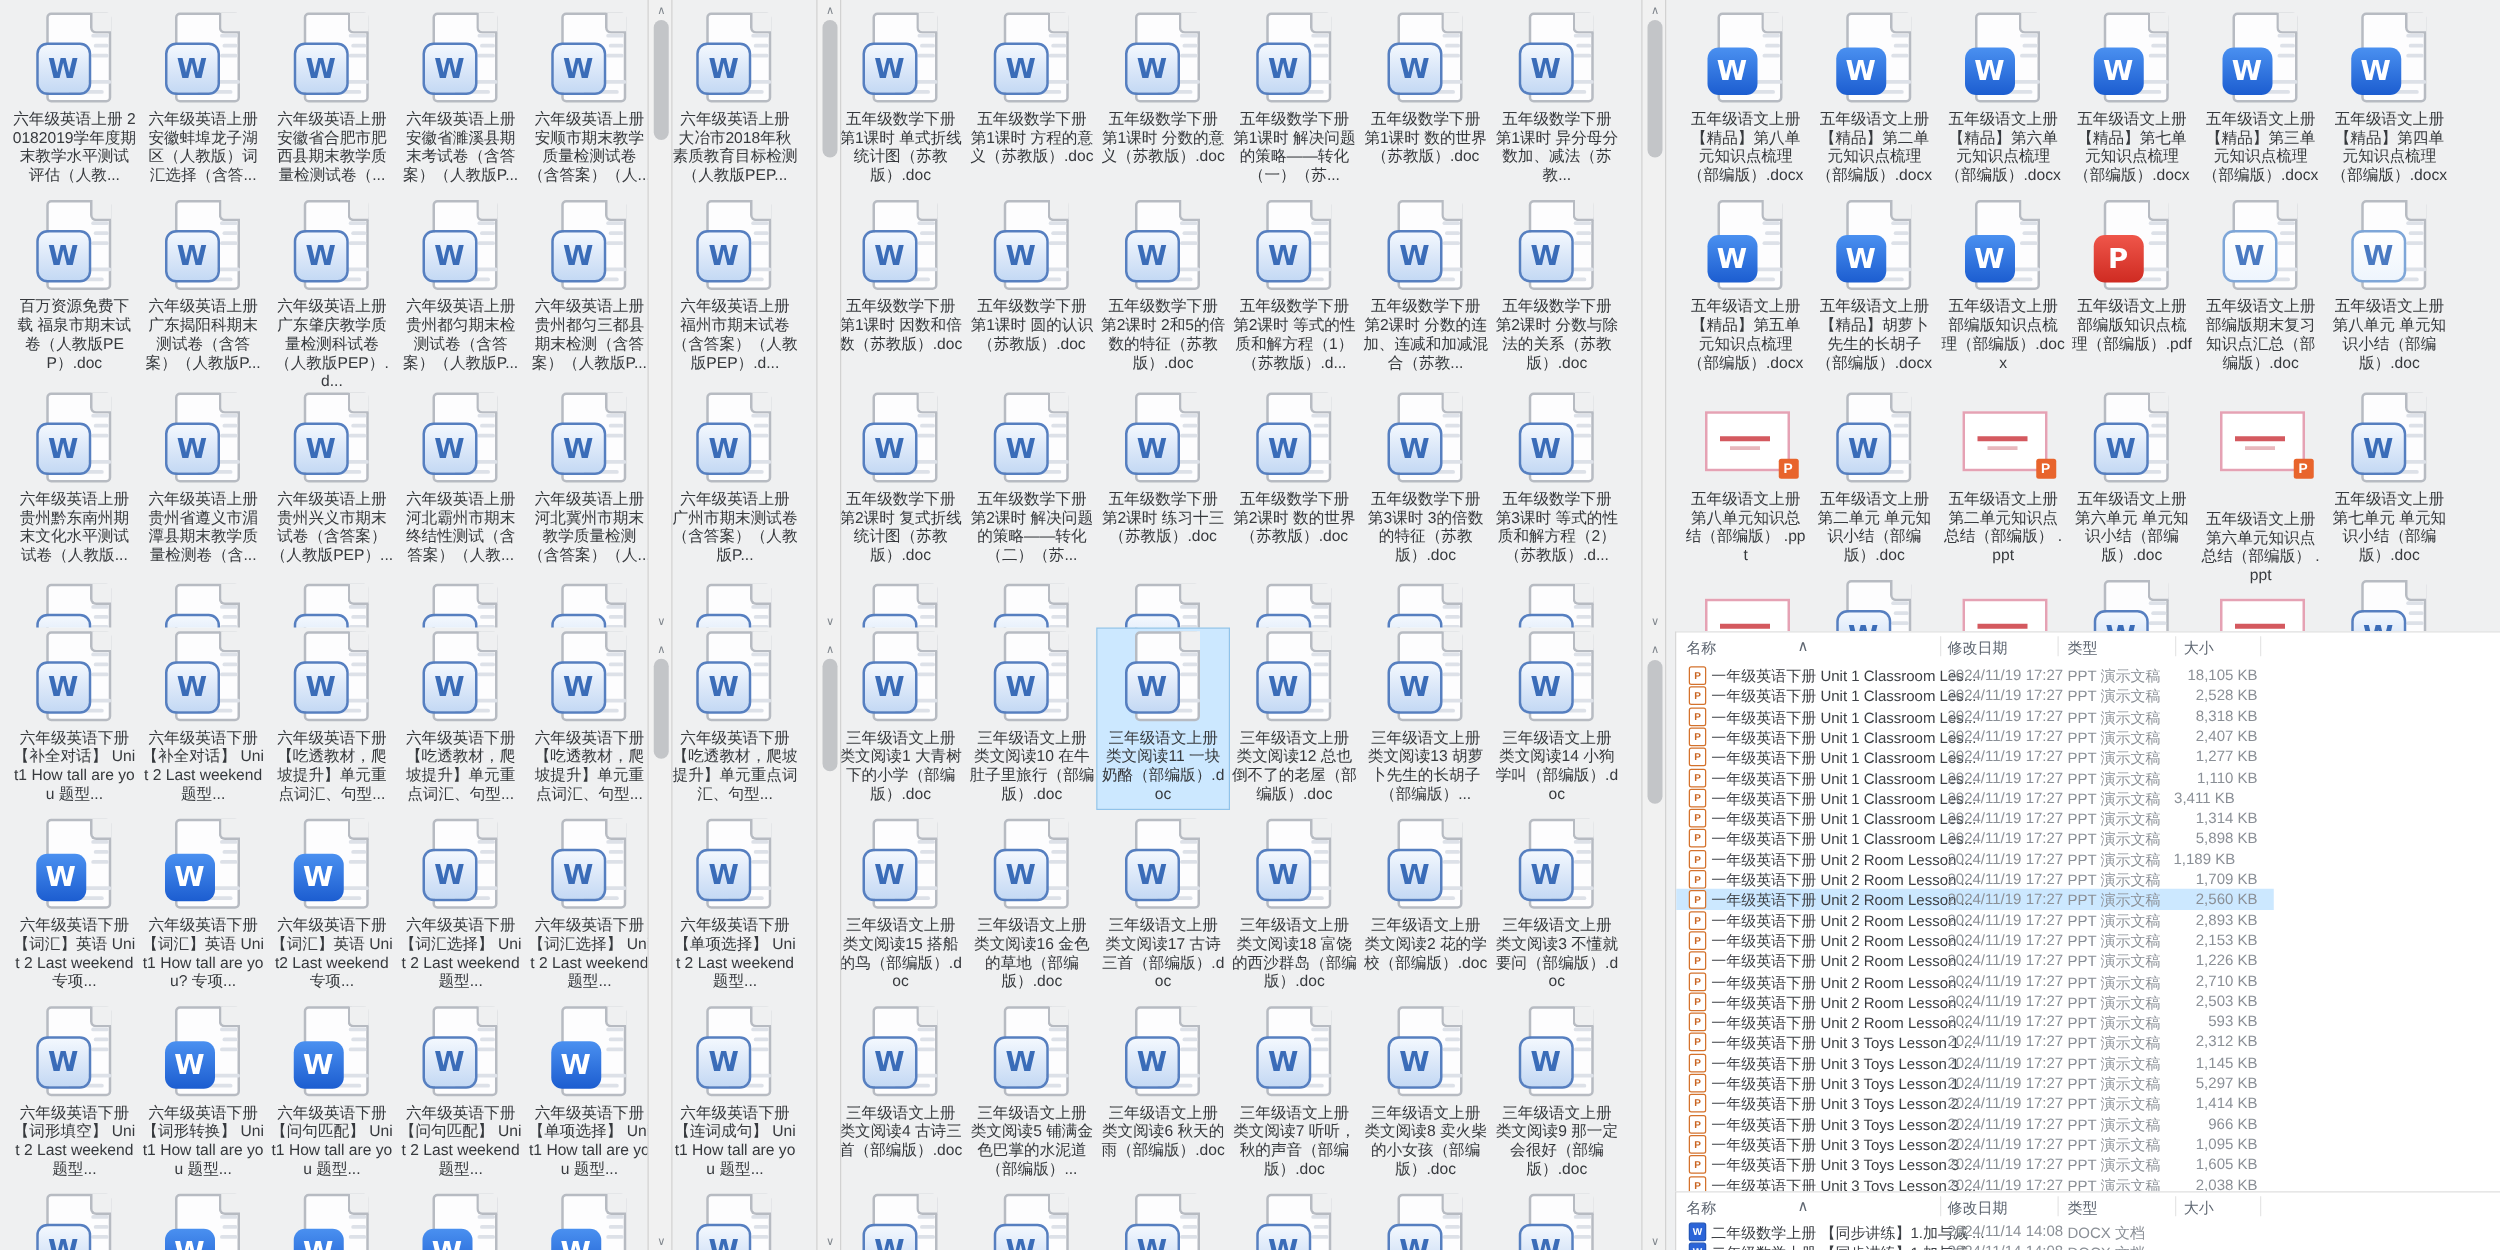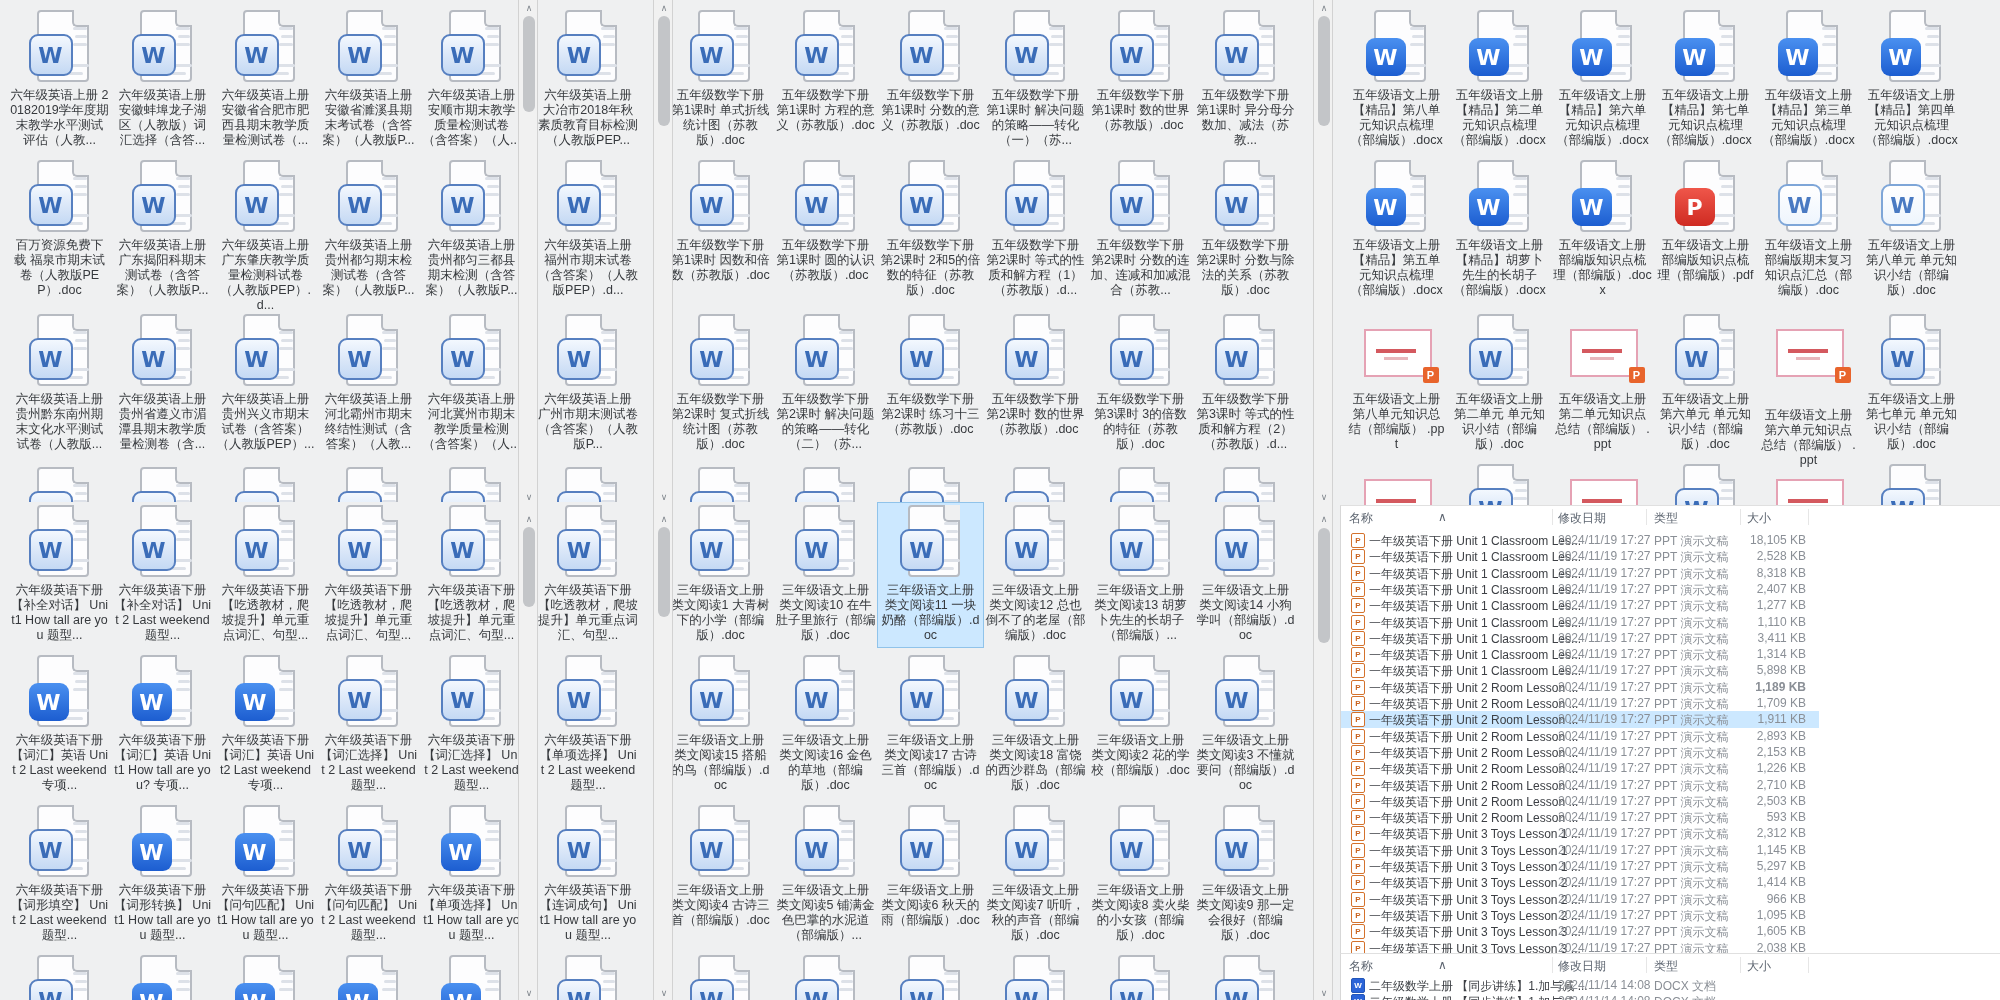--- a/index.html
+++ b/index.html
@@ -1586,56 +1586,56 @@
         <span class="dcol-name" style="left: 28px;">一年级英语下册  Unit 1 Classroom Les...</span>
         <span class="dcol-date" style="left: 217px;">2024/11/19 17:27</span>
         <span class="dcol-type" style="left: 313px;">PPT 演示文稿</span>
         <span class="dcol-size" style="left: 380px; width: 85px; display: inline-block; text-align: right;">1,110 KB</span>
       </div>
       <div class="drow" style="top: 123.8px; width: 478px;">
         <span class="licon ppt" style="left: 10px;">P</span>
         <span class="dcol-name" style="left: 28px;">一年级英语下册  Unit 1 Classroom Les...</span>
         <span class="dcol-date" style="left: 217px;">2024/11/19 17:27</span>
         <span class="dcol-type" style="left: 313px;">PPT 演示文稿</span>
-        <span class="dcol-size" style="left: 380px; width: 85px; display: inline-block; text-align: right;">3,411 KB</span>
+        <span class="dcol-size" style="left: 380px; width: 85px; display: inline-block; text-align: center;">3,411 KB</span>
       </div>
       <div class="drow" style="top: 140.1px; width: 478px;">
         <span class="licon ppt" style="left: 10px;">P</span>
         <span class="dcol-name" style="left: 28px;">一年级英语下册  Unit 1 Classroom Les...</span>
         <span class="dcol-date" style="left: 217px;">2024/11/19 17:27</span>
         <span class="dcol-type" style="left: 313px;">PPT 演示文稿</span>
         <span class="dcol-size" style="left: 380px; width: 85px; display: inline-block; text-align: right;">1,314 KB</span>
       </div>
       <div class="drow" style="top: 156.4px; width: 478px;">
         <span class="licon ppt" style="left: 10px;">P</span>
         <span class="dcol-name" style="left: 28px;">一年级英语下册  Unit 1 Classroom Les...</span>
         <span class="dcol-date" style="left: 217px;">2024/11/19 17:27</span>
         <span class="dcol-type" style="left: 313px;">PPT 演示文稿</span>
         <span class="dcol-size" style="left: 380px; width: 85px; display: inline-block; text-align: right;">5,898 KB</span>
       </div>
       <div class="drow" style="top: 172.7px; width: 478px;">
         <span class="licon ppt" style="left: 10px;">P</span>
         <span class="dcol-name" style="left: 28px;">一年级英语下册  Unit 2 Room Lesson ...</span>
         <span class="dcol-date" style="left: 217px;">2024/11/19 17:27</span>
         <span class="dcol-type" style="left: 313px;">PPT 演示文稿</span>
-        <span class="dcol-size" style="left: 380px; width: 85px; display: inline-block; text-align: right; font-weight: bold;">1,189 KB</span>
+        <span class="dcol-size" style="left: 380px; width: 85px; display: inline-block; text-align: center;">1,189 KB</span>
       </div>
       <div class="drow" style="top: 189px; width: 478px;">
         <span class="licon ppt" style="left: 10px;">P</span>
         <span class="dcol-name" style="left: 28px;">一年级英语下册  Unit 2 Room Lesson ...</span>
         <span class="dcol-date" style="left: 217px;">2024/11/19 17:27</span>
         <span class="dcol-type" style="left: 313px;">PPT 演示文稿</span>
         <span class="dcol-size" style="left: 380px; width: 85px; display: inline-block; text-align: right;">1,709 KB</span>
       </div>
       <div class="drow sel" style="top: 205.3px; width: 478px;">
         <span class="licon ppt" style="left: 10px;">P</span>
         <span class="dcol-name" style="left: 28px;">一年级英语下册  Unit 2 Room Lesson ...</span>
         <span class="dcol-date" style="left: 217px;">2024/11/19 17:27</span>
         <span class="dcol-type" style="left: 313px;">PPT 演示文稿</span>
-        <span class="dcol-size" style="left: 380px; width: 85px; display: inline-block; text-align: right;">1,911 KB</span>
+        <span class="dcol-size" style="left: 380px; width: 85px; display: inline-block; text-align: right;">2,560 KB</span>
       </div>
       <div class="drow" style="top: 221.6px; width: 478px;">
         <span class="licon ppt" style="left: 10px;">P</span>
         <span class="dcol-name" style="left: 28px;">一年级英语下册  Unit 2 Room Lesson ...</span>
         <span class="dcol-date" style="left: 217px;">2024/11/19 17:27</span>
         <span class="dcol-type" style="left: 313px;">PPT 演示文稿</span>
         <span class="dcol-size" style="left: 380px; width: 85px; display: inline-block; text-align: right;">2,893 KB</span>
       </div>
       <div class="drow" style="top: 237.9px; width: 478px;">
         <span class="licon ppt" style="left: 10px;">P</span>

